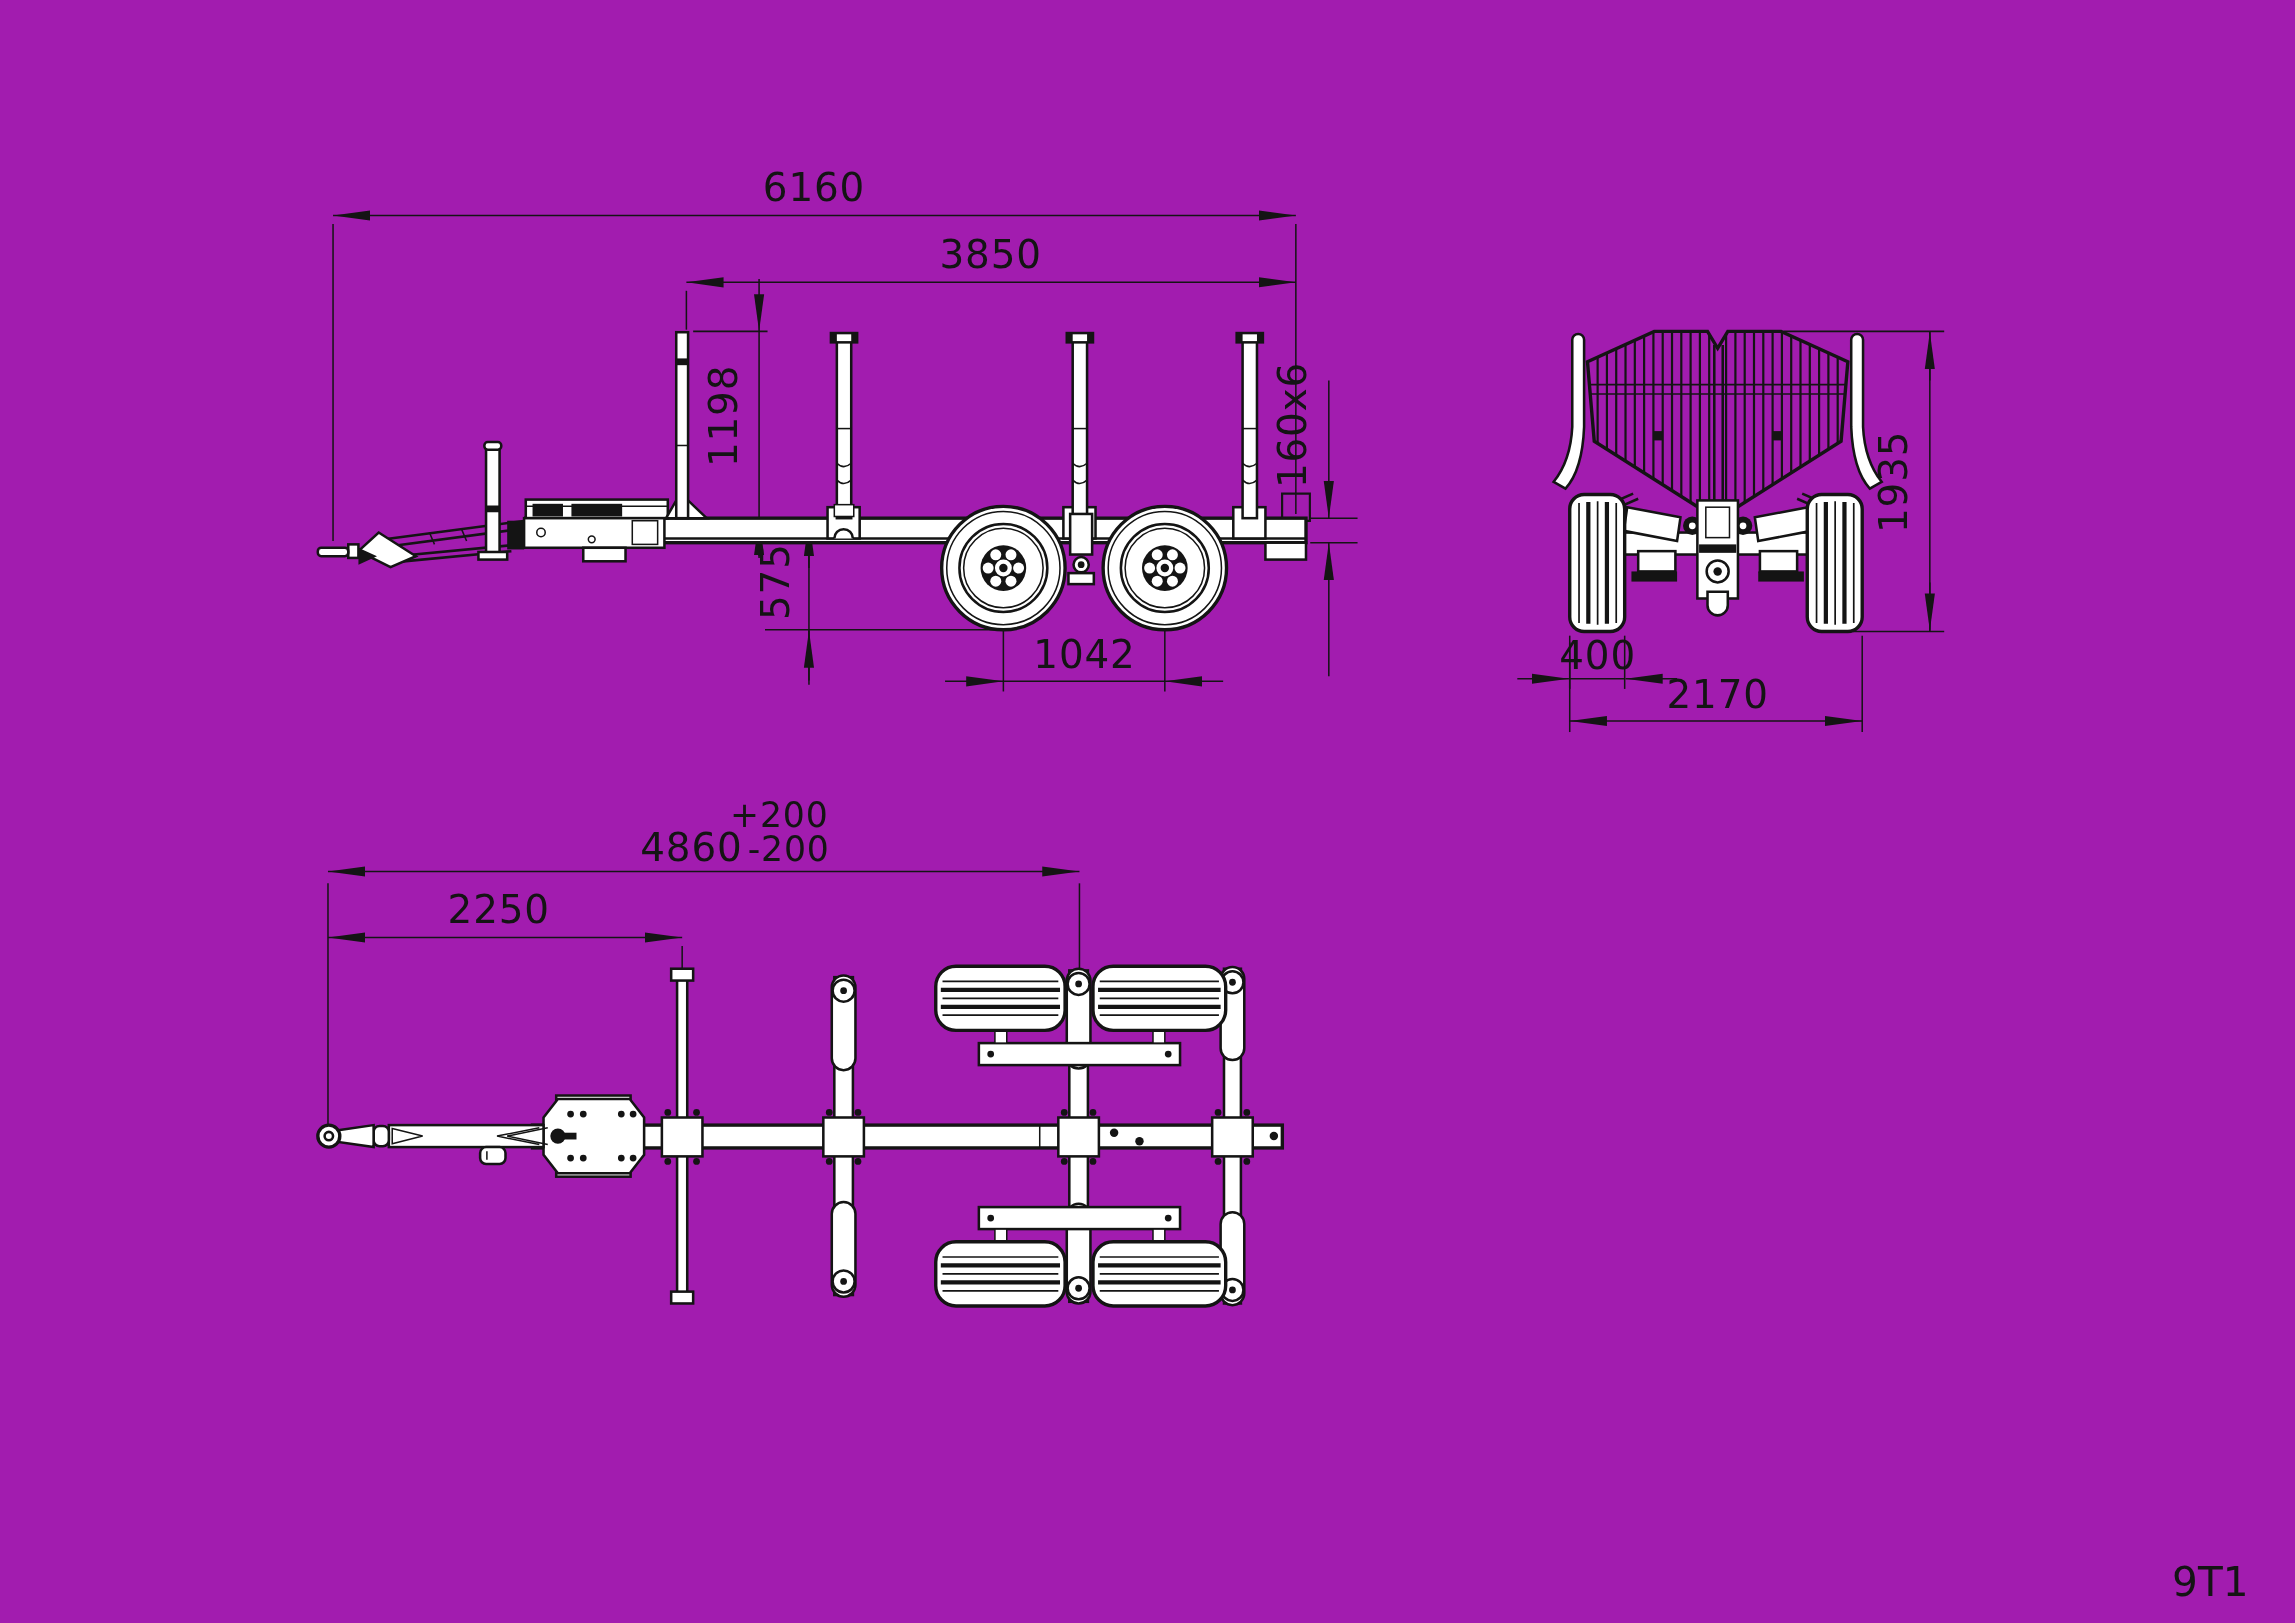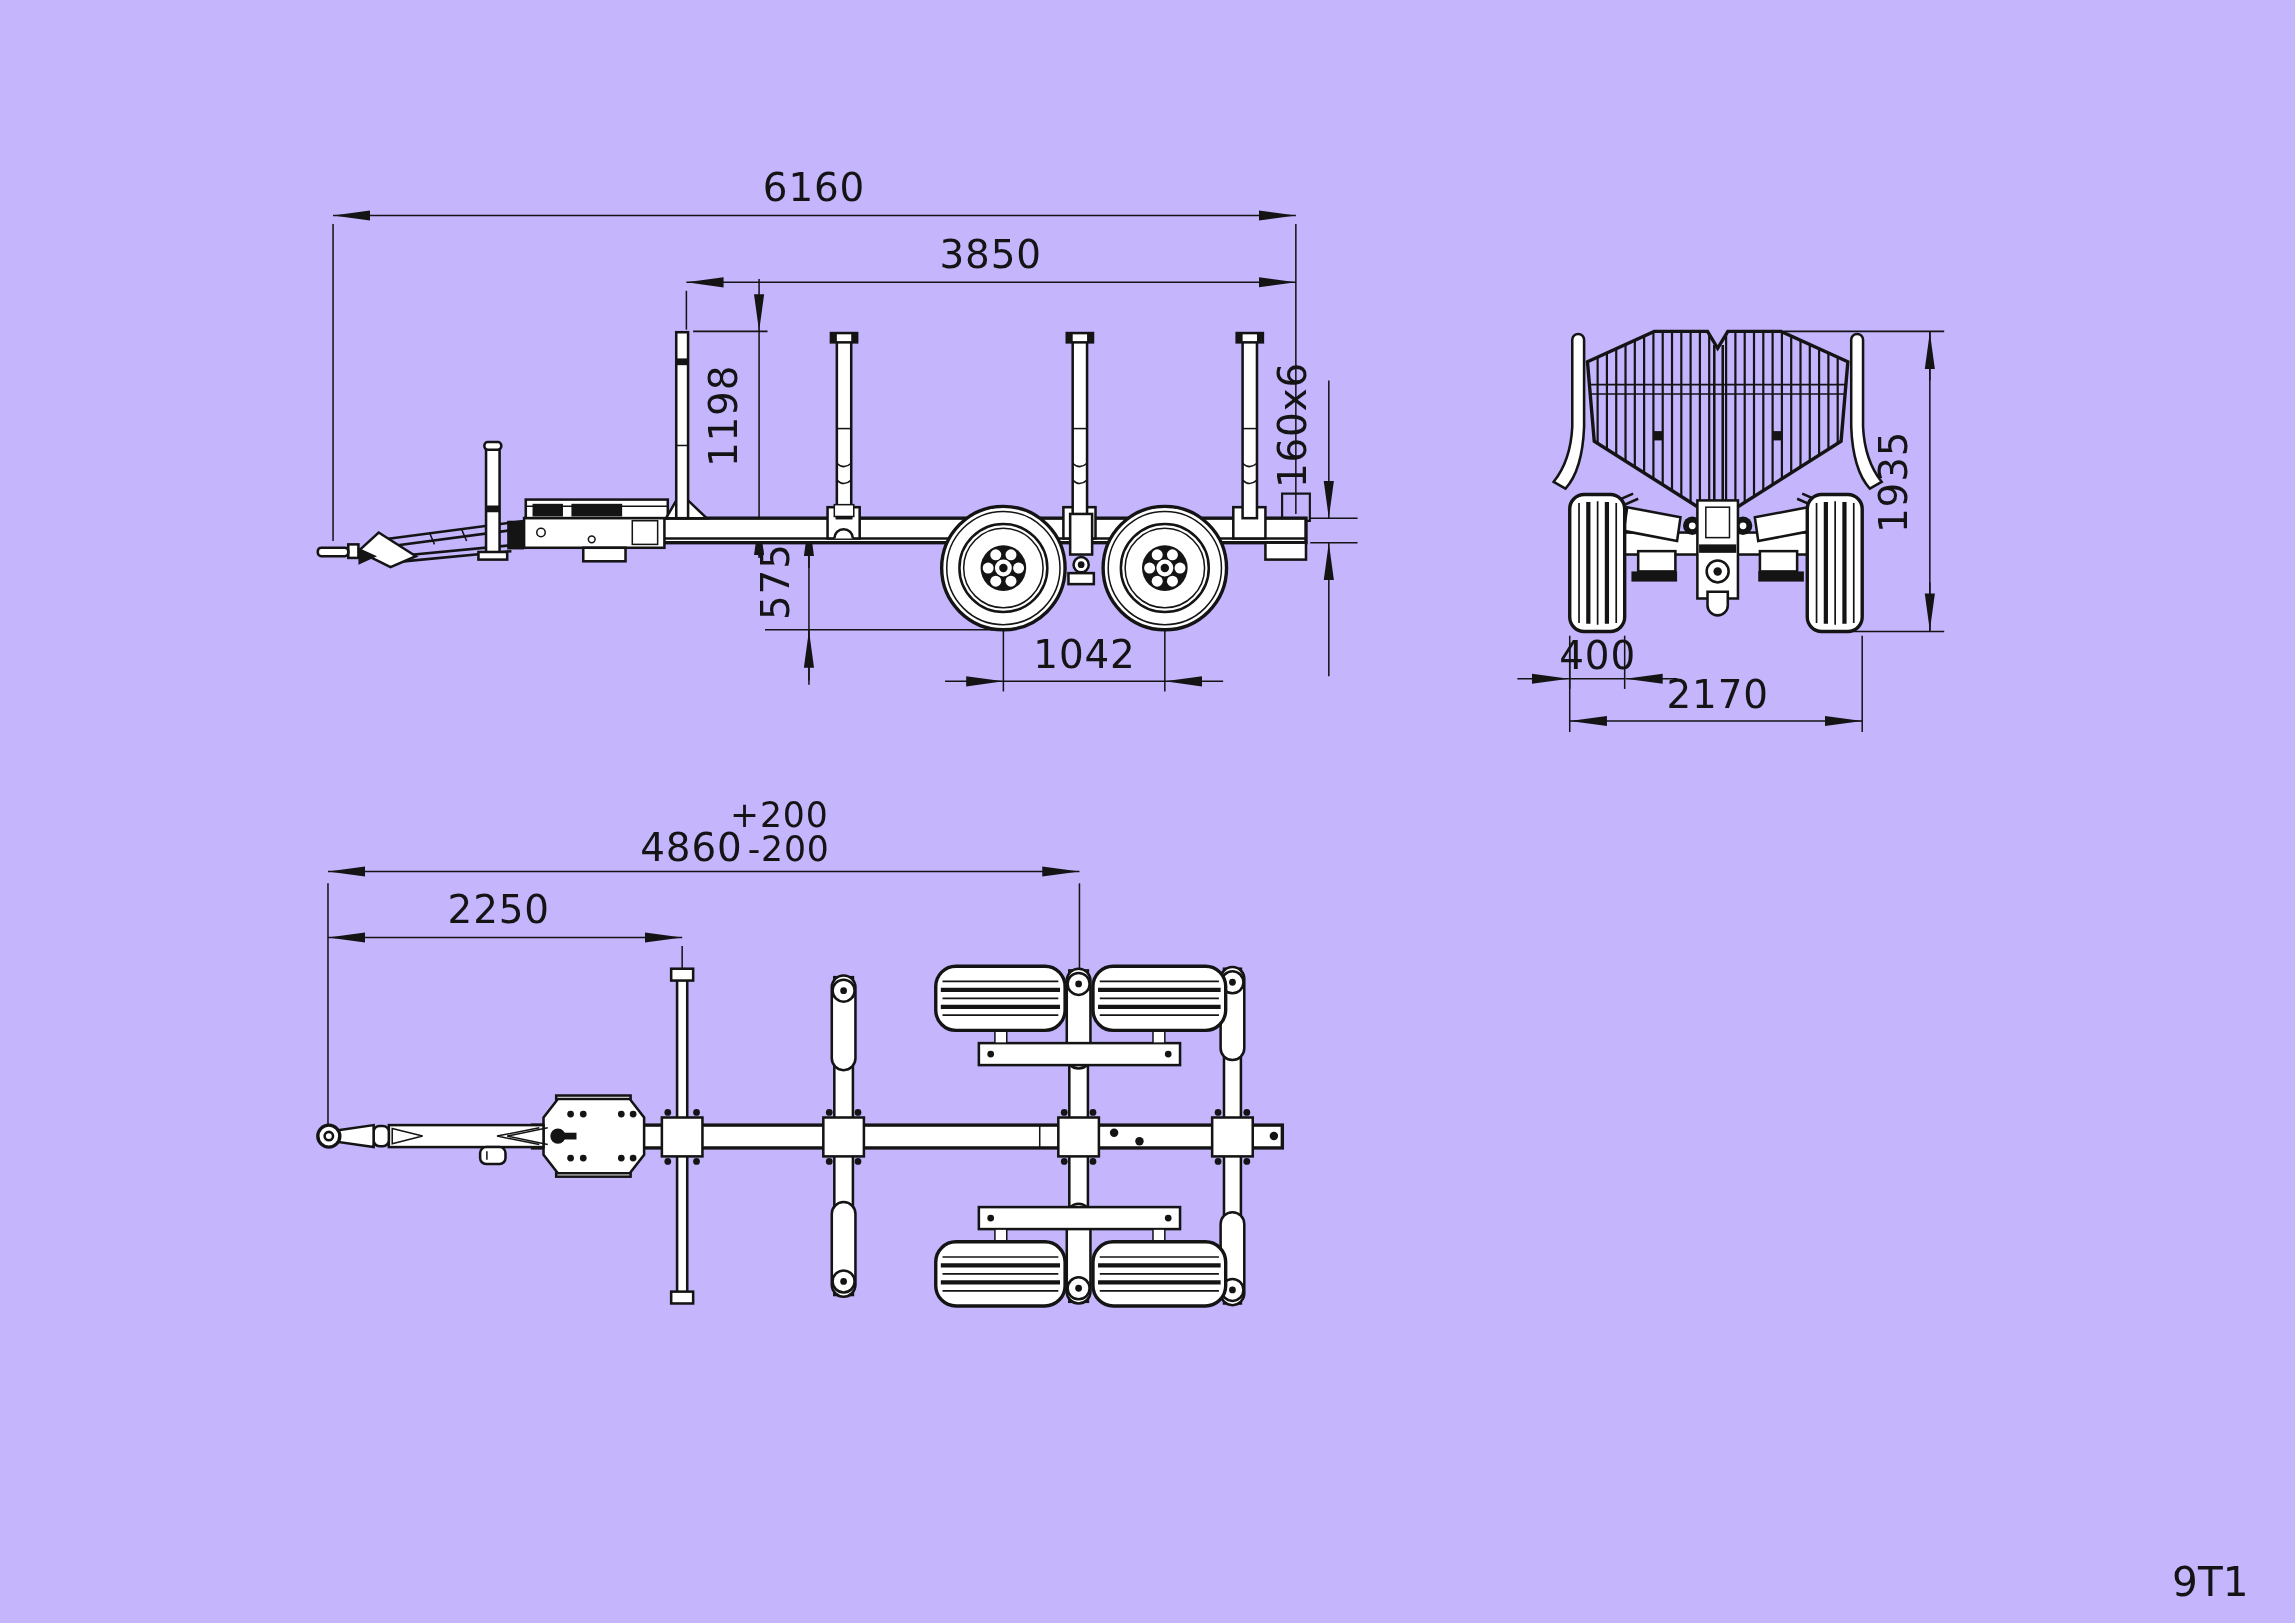--- a/index.html
+++ b/index.html
@@ -1,16 +1,16 @@
 <!DOCTYPE html>
 <html style="font-size:13.5px"><head>
 <meta charset="utf-8">
 <style>
   html,body{margin:0;padding:0;background:#ffffff;}
-  .sheet{width:2295px;height:1623px;position:relative;background:#c4b5fd;overflow:hidden;}
+  .sheet{width:2295px;height:1623px;position:relative;background:#a21caf;overflow:hidden;}
   svg{display:block;}
   .dim-text{font-family:"DejaVu Sans","Liberation Sans",sans-serif;font-size:46px;fill:#141414;letter-spacing:1px;}
   .dim-text.small{font-size:41px;}
   .sheet-code{font-family:"DejaVu Sans","Liberation Sans",sans-serif;font-size:48px;fill:#141414;}
   .ln{stroke:#141414;fill:none;}
   .thin{stroke-width:1.8;}
   .med{stroke-width:3;}
   .thick{stroke-width:4;}
   .wfill{fill:#ffffff;}
   .bfill{fill:#141414;stroke:none;}

